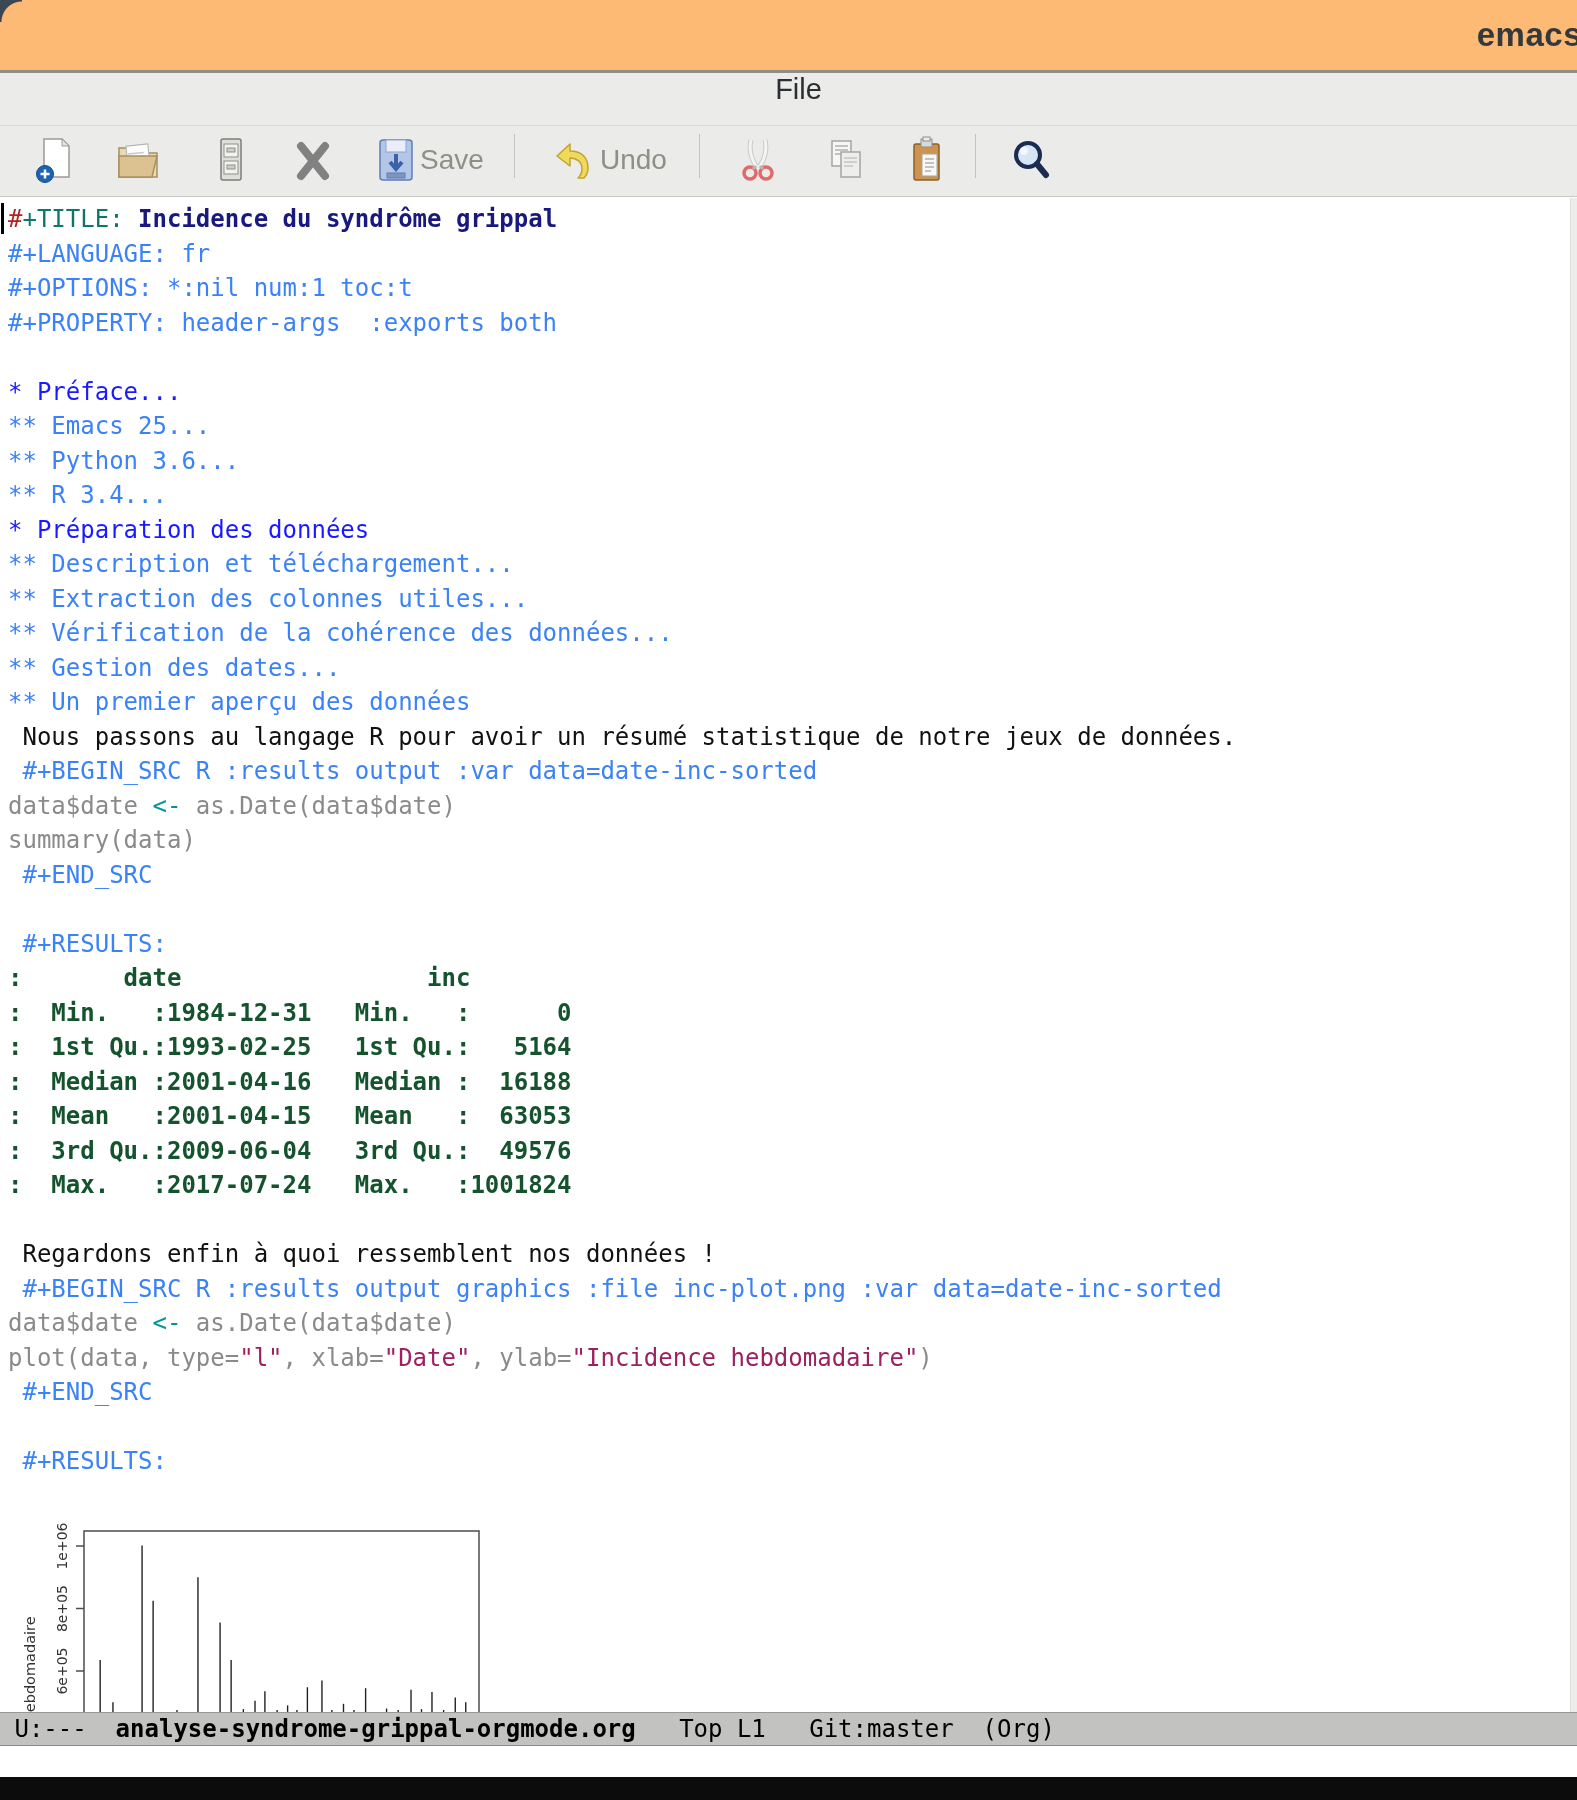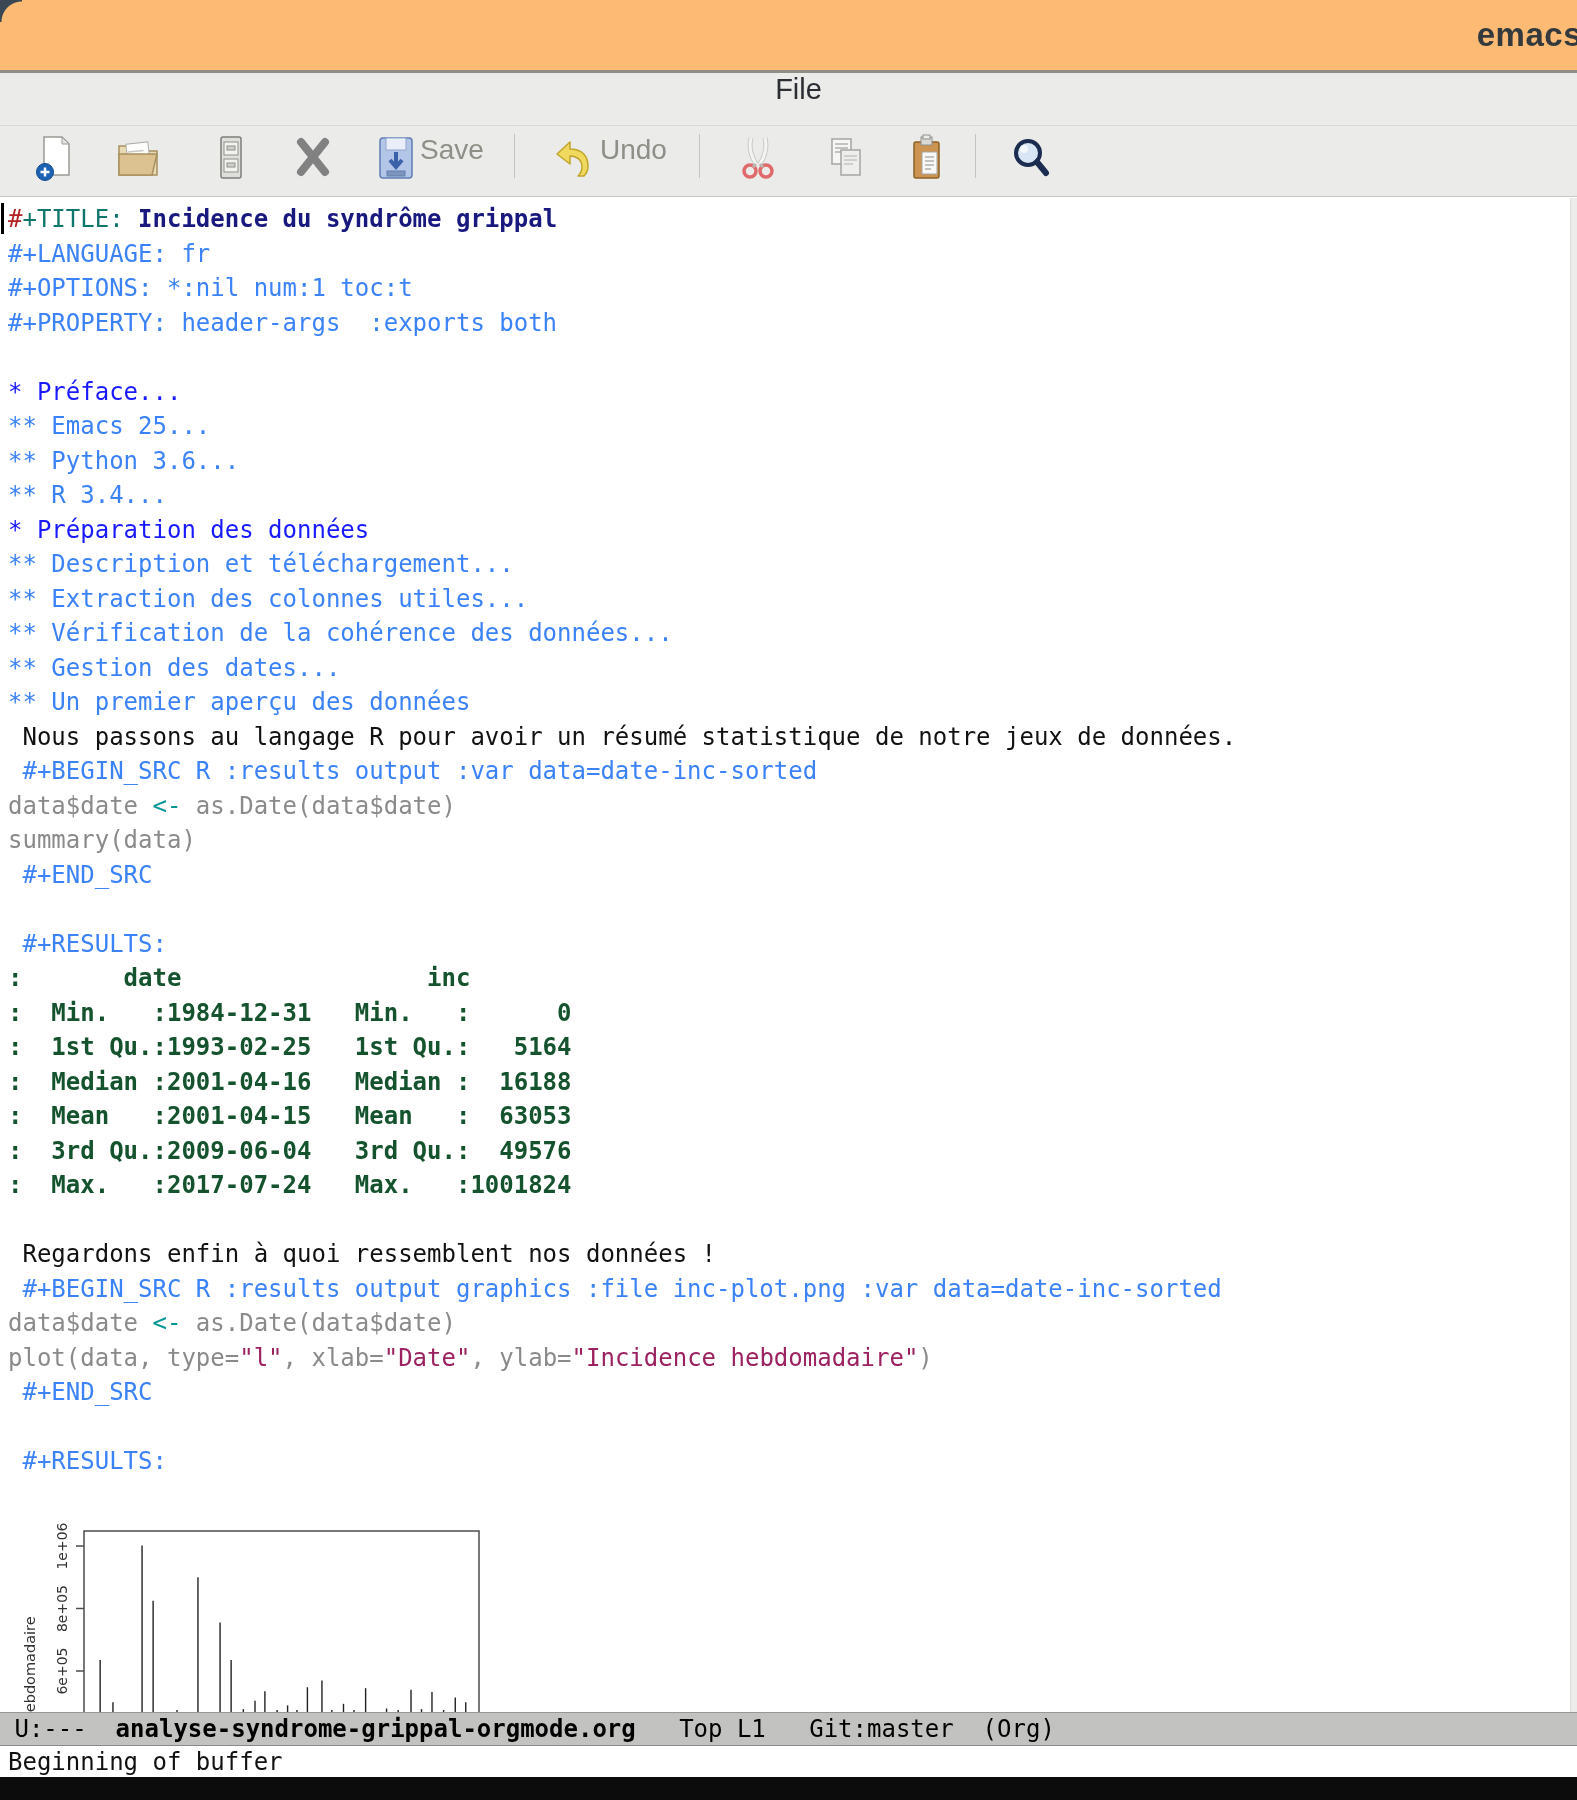--- a/index.html
+++ b/index.html
@@ -15,21 +15,21 @@
           background:radial-gradient(circle at 22px 22px, rgba(0,0,0,0) 20px, #3b4854 21px);}
 
   
   .menubar{position:absolute;left:0;top:73px;width:100%;height:52px;background:#ebebe9;
            display:flex;align-items:center;padding-left:20px;gap:40px;box-sizing:border-box;flex-direction:column;}
   .menu-item{font-size:29px;color:#2b2f33;white-space:nowrap;cursor:default;}
 
   
   .toolbar{position:absolute;left:0;top:125px;width:100%;height:72px;background:#ebebe9;
            border-top:1px solid #d8d8d5;border-bottom:1px solid #c6c6c3;box-sizing:border-box;}
-  .tbtn{position:absolute;top:8px;height:52px;display:flex;}
+  .tbtn{position:absolute;top:8px;height:52px;display:flex;align-items:center;}
   .tbtn svg{display:block;}
   .tlabel{font-size:28px;color:#8f8f88;margin-left:4px;white-space:nowrap;}
   .tsep{position:absolute;top:8px;width:1px;height:44px;background:#c4c4c1;}
 
   
   .buffer{position:absolute;left:0;top:198px;width:1570px;height:1514px;background:#fff;overflow:hidden;}
   .buffer pre{margin:4px 0 0 0;padding:0 0 0 8px;
       font-family:"DejaVu Sans Mono",monospace;font-size:24px;line-height:34.5px;color:#111;}
   .c-meta{color:#3b82f6;margin-top:19px;}
   .c-hash{color:#b22222;}
@@ -281,18 +281,15 @@
         <line x1="455.26160000000056" y1="1499.5625" x2="455.26160000000056" y2="1514" stroke="#222" stroke-width="1.4"></line>
         <line x1="465.74029999999897" y1="1504.25" x2="465.74029999999897" y2="1514" stroke="#222" stroke-width="1.4"></line>
       </svg>
     <div class="cursor"></div>
   </div>
 
   <div class="scrolltrack"></div>
 
   <div class="modeline"><span> U:---  </span><span class="ml-file">analyse-syndrome-grippal-orgmode.org</span><span>   </span><span>Top L1</span><span>   </span><span>Git:master</span><span>  </span><span>(Org)</span></div>
 
-  <div class="echo">
-    <span>Beginning of buffer</span>
-  </div>
 
   <div class="bottombar"></div>
 </div>
 
 </body></html>

